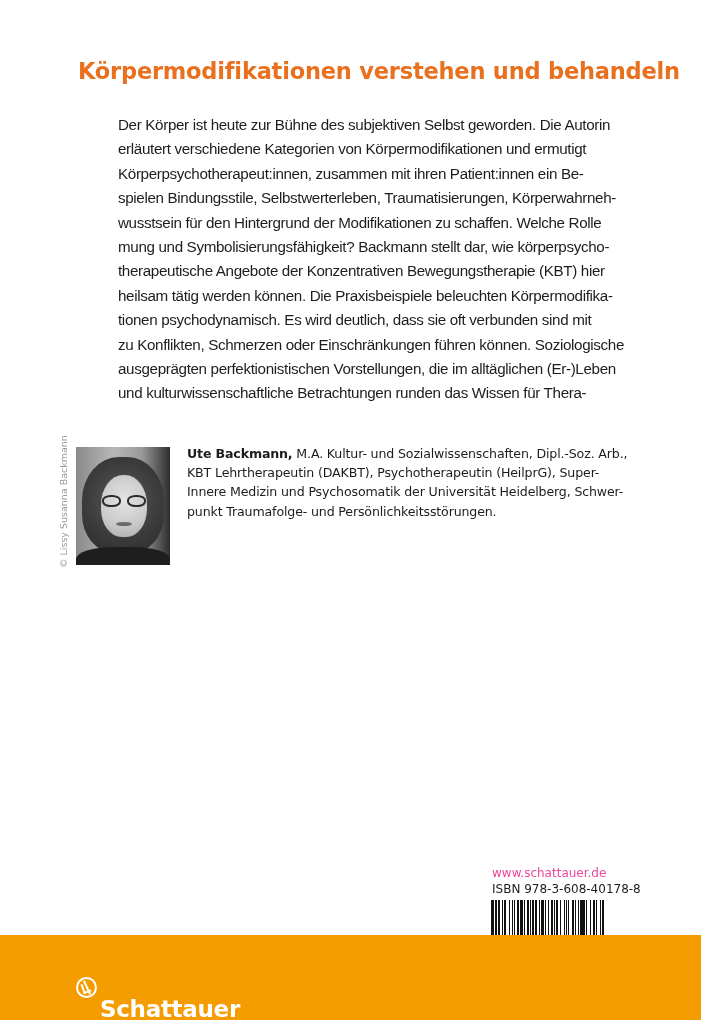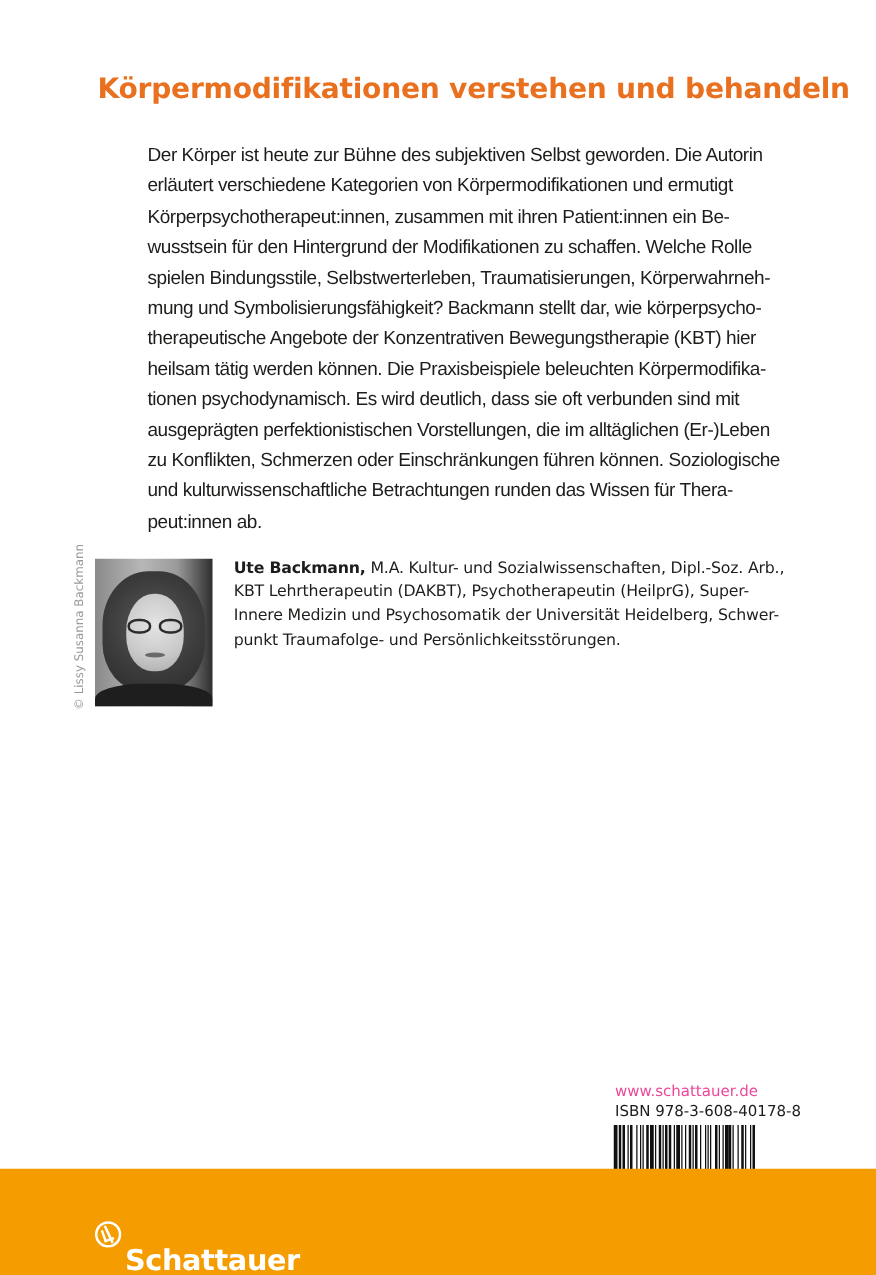--- a/index.html
+++ b/index.html
@@ -113,30 +113,29 @@
 <body>
 
 <div>
 
   <h1 class="title">Körpermodifikationen verstehen und behandeln</h1>
 
   <div class="blurb">
     <span class="line">Der Körper ist heute zur Bühne des subjektiven Selbst geworden. Die Autorin</span>
     <span class="line">erläutert verschiedene Kategorien von Körpermodifikationen und ermutigt</span>
     <span class="line">Körperpsychotherapeut:innen, zusammen mit ihren Patient:innen ein Be-</span>
+    <span class="line">spielen Bindungsstile, Selbstwerterleben, Traumatisierungen, Körperwahrneh-</span>
     <span class="line">wusstsein für den Hintergrund der Modifikationen zu schaffen. Welche Rolle</span>
-    <span class="line">spielen Bindungsstile, Selbstwerterleben, Traumatisierungen, Körperwahrneh-</span>
     <span class="line">mung und Symbolisierungsfähigkeit? Backmann stellt dar, wie körperpsycho-</span>
     <span class="line">therapeutische Angebote der Konzentrativen Bewegungstherapie (KBT) hier</span>
     <span class="line">heilsam tätig werden können. Die Praxisbeispiele beleuchten Körpermodifika-</span>
     <span class="line">tionen psychodynamisch. Es wird deutlich, dass sie oft verbunden sind mit</span>
+    <span class="line">zu Konflikten, Schmerzen oder Einschränkungen führen können. Soziologische</span>
     <span class="line">ausgeprägten perfektionistischen Vorstellungen, die im alltäglichen (Er-)Leben</span>
-    <span class="line">zu Konflikten, Schmerzen oder Einschränkungen führen können. Soziologische</span>
     <span class="line">und kulturwissenschaftliche Betrachtungen runden das Wissen für Thera-</span>
-    <span class="line">peut:innen ab.</span>
   </div>
 
   <div class="credit">© Lissy Susanna Backmann</div>
 
   <div class="photo" aria-label="author-portrait">
     <div class="hair"></div>
     <div class="face"></div>
     <div class="glasses">
         <span></span>
         <span></span>

